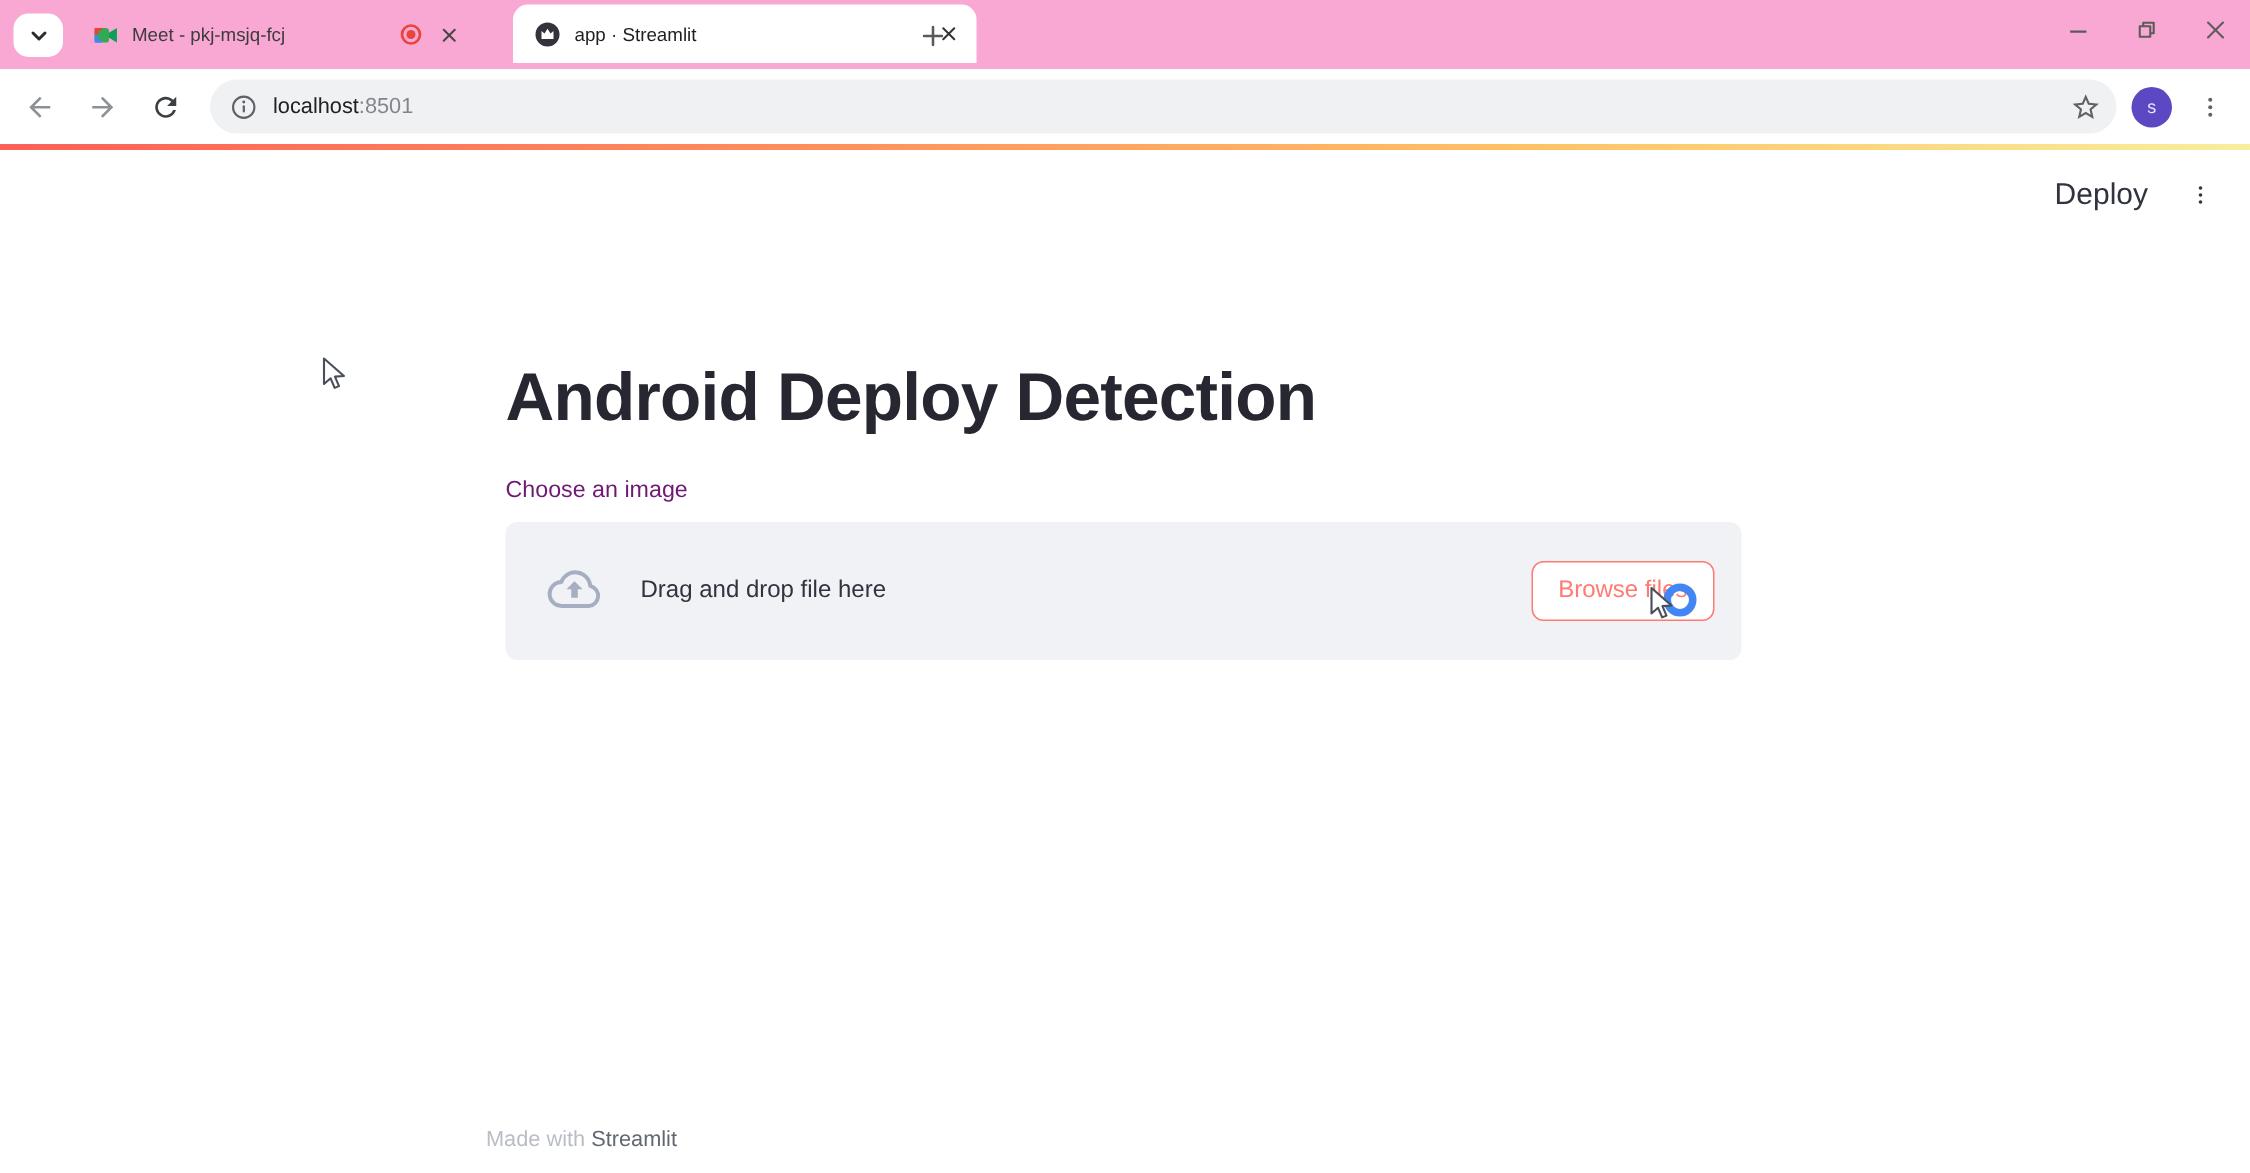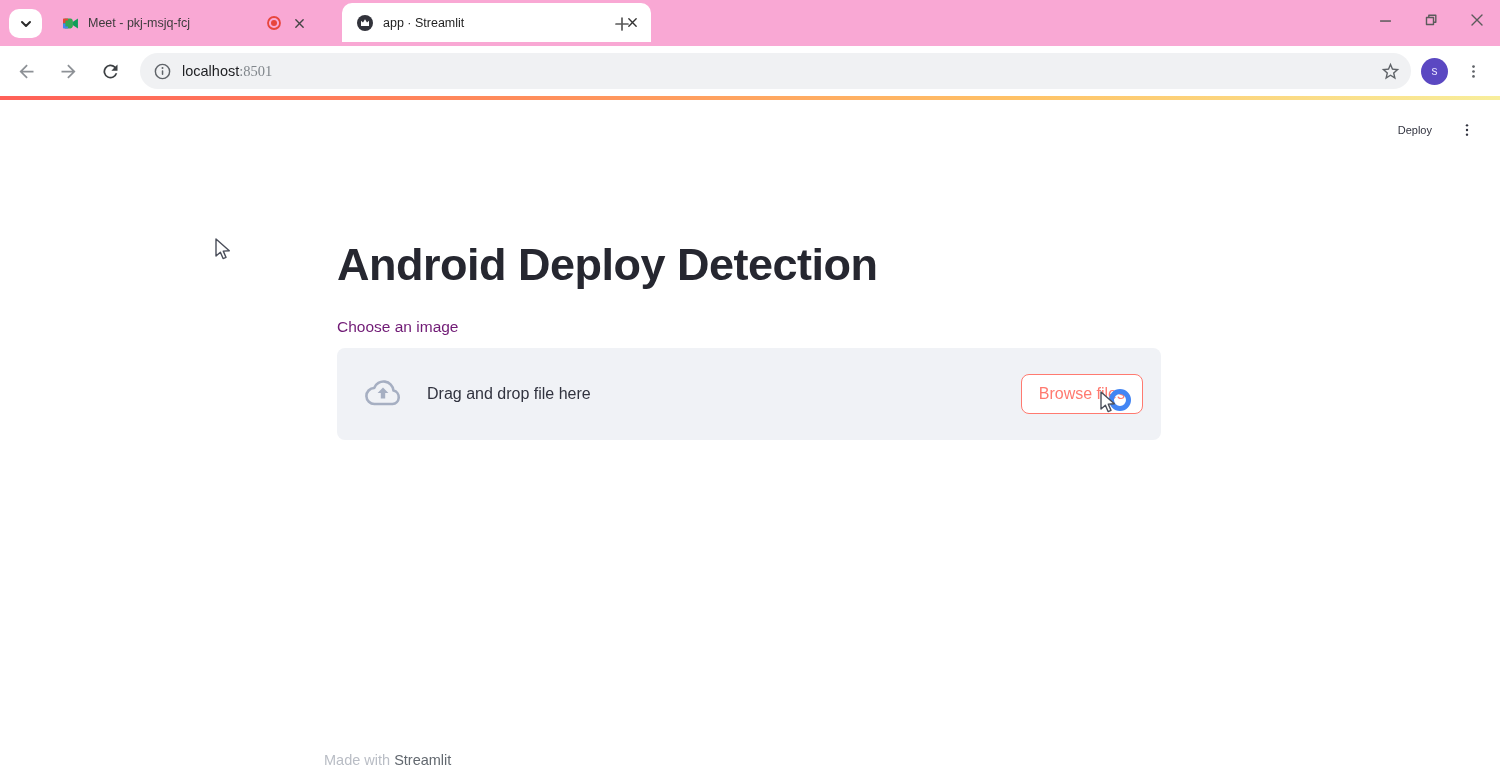--- a/index.html
+++ b/index.html
@@ -16,30 +16,30 @@
   .tab-close { width:18px; height:18px; border-radius:50%; display:flex; align-items:center; justify-content:center; cursor:pointer; flex:0 0 auto; }
   .newtab { position:absolute; left:608px; top:10px; width:28px; height:28px; display:flex; align-items:center; justify-content:center; border-radius:50%; cursor:pointer; }
   .wincontrols { position:absolute; right:0; top:0; height:40px; display:flex; }
   .winbtn { width:46px; height:40px; display:flex; align-items:center; justify-content:center; cursor:pointer; }
 
   
   .toolbar { position:absolute; top:46px; left:0; right:0; height:50px; background:#ffffff; display:flex; align-items:center; padding:0 10px 0 8px; }
   .navbtn { width:36px; height:36px; border-radius:50%; display:flex; align-items:center; justify-content:center; cursor:pointer; flex:0 0 auto; margin-right:6px; }
   .omnibox { flex:1; height:36px; background:#f0f1f3; border-radius:18px; display:flex; align-items:center; padding:0 10px 0 13px; margin:0 10px 0 6px; cursor:text; }
   .omnibox .url { flex:1; font-size:14.5px; margin-left:10px; color:#202124; }
-  .omnibox .url .port { color:#80868b;font-family:Liberation Serif, serif; }
+  .omnibox .url .port { color:#80868b; }
   .avatar { width:27px; height:27px; border-radius:50%; background:#5b48c2; color:#e9e4ff; font-size:12px; display:flex; align-items:center; justify-content:center; cursor:pointer; flex:0 0 auto; }
   .menu3 { width:34px; height:34px; display:flex; align-items:center; justify-content:center; cursor:pointer; flex:0 0 auto; margin-left:8px; }
 
   
   .decoration { position:absolute; top:96px; left:0; right:0; height:4px;
     background:linear-gradient(90deg,#ff6058 0%,#ff8d5b 35%,#ffc266 68%,#f8ee9c 100%); }
   .page { position:absolute; top:100px; left:0; right:0; bottom:0; background:#fff; }
   .app-header { position:absolute; top:12px; right:18px; height:36px; display:flex; align-items:center; gap:20px; }
-  .deploy { font-size:11px; color:#31333f; cursor:pointer; }
+  .deploy { font-size:20px; color:#31333f; cursor:pointer; }
   .app-menu { width:30px; height:30px; display:flex; align-items:center; justify-content:center; border-radius:6px; cursor:pointer; }
 
   .main { position:absolute; left:337px; top:138px; width:824px; }
   h1.title { font-size:45px; font-weight:700; color:#262730; letter-spacing:-0.5px; line-height:1.2; }
   .uplabel { margin-top:26px; font-size:15.5px; color:#701a75; }
   .dropzone { margin-top:12px; width:824px; height:92px; background:#f0f2f6; border-radius:8px; display:flex; align-items:center; cursor:pointer; }
   .dz-texts { display:flex; flex-direction:row; gap:7px; margin-left:21px; flex:1; }
   .dz-title { font-size:16px; color:#31333f; }
   .dz-hint { font-size:14px; color:#7f848e; }
   .browse { height:40px; margin-right:18px; padding:0 17px; background:#fff; border:1px solid #ff7a70; border-radius:8px; color:#ff7a70; font-size:16px; font-family:inherit; cursor:pointer; }

